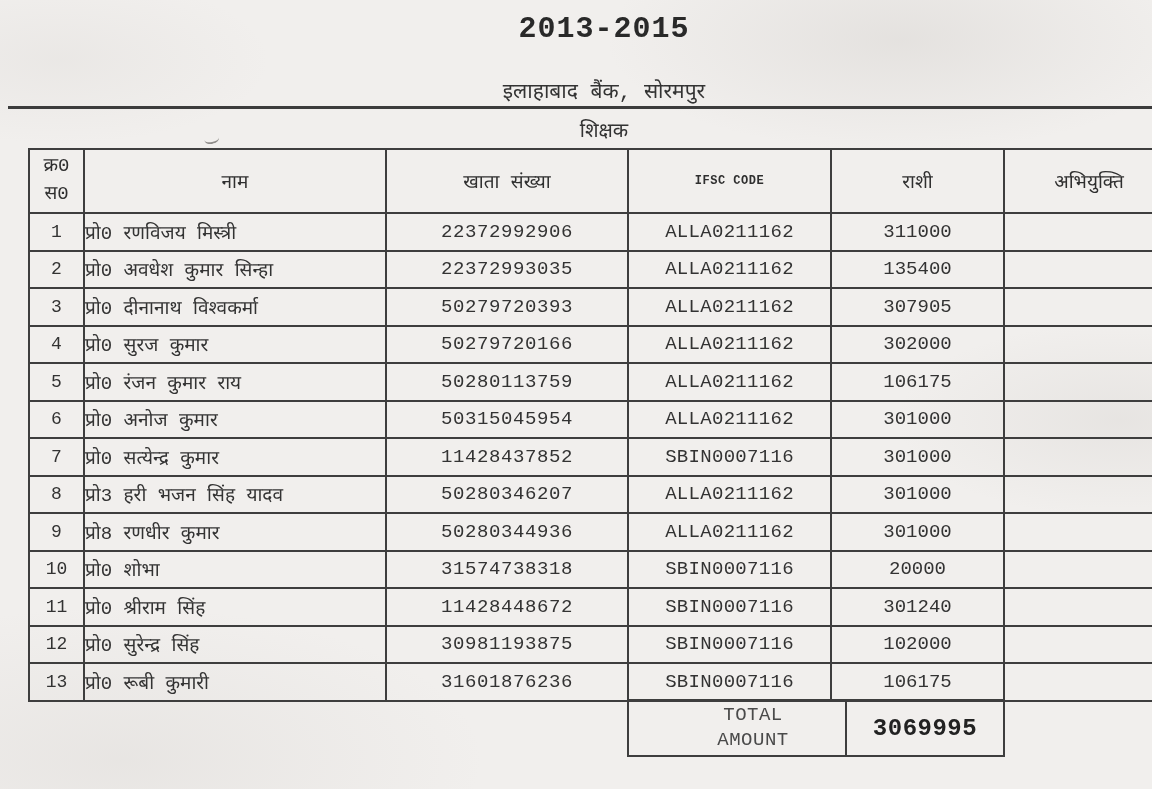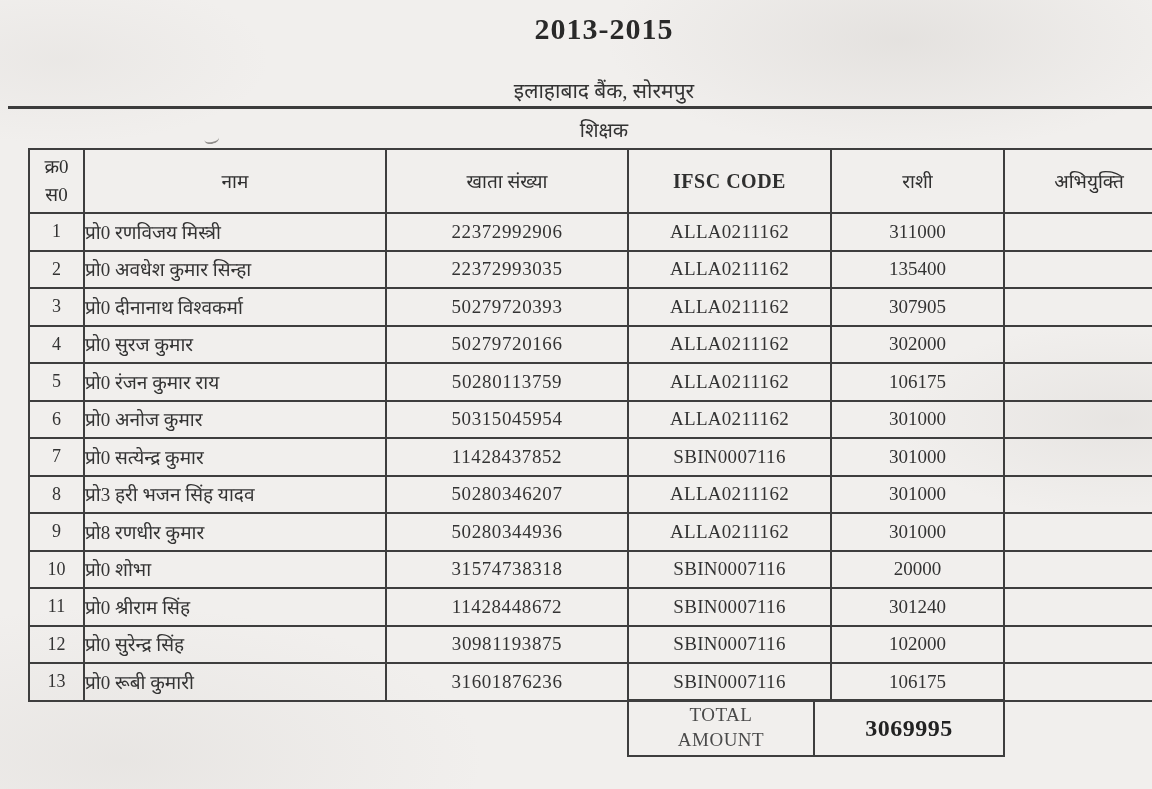--- a/index.html
+++ b/index.html
@@ -1,20 +1,20 @@
 <!DOCTYPE html>
 <html><head>
 <meta charset="utf-8">
 <style>
   html,body { margin:0; padding:0; }
   .page {
     position:relative;
     width:1152px; height:789px;
     overflow:hidden;
-    font-family:Liberation Serif, serif;
+    font-family:Liberation Mono, monospace;
     color:#2e2e2e;
     background-color:#f1efed;
     background-image:
       radial-gradient(ellipse 420px 160px at 900px 40px, rgba(178,173,168,0.20), transparent 70%),
       radial-gradient(ellipse 320px 140px at 1120px 420px, rgba(178,173,168,0.16), transparent 70%),
       radial-gradient(ellipse 520px 220px at 120px 760px, rgba(184,179,174,0.16), transparent 70%),
       radial-gradient(ellipse 300px 120px at 60px 60px, rgba(184,179,174,0.12), transparent 70%);
   }
   .centered { position:absolute; left:0; width:100%; text-align:center; transform:translateX(28px); }
   .title { top:12px; font-size:30px; font-weight:700; letter-spacing:1px; color:#292929; }
@@ -32,38 +32,38 @@
   }
   table.main th, table.main td {
     border:2px solid #3e3e3e;
     padding:0;
     overflow:hidden;
     white-space:nowrap;
   }
   table.main thead tr { height:64px; }
   table.main tbody tr { height:37.5px; }
   th { font-weight:400; font-size:19px; text-align:center; color:#2f2f2f; vertical-align:middle; }
-  th.h-ifsc { font-weight:700; font-size:20px; letter-spacing:0.5px; }
+  th.h-ifsc { font-weight:700; font-size:12px; letter-spacing:0.5px; }
   th .stack { display:block; line-height:1.45; }
   td { font-size:19px; text-align:center; vertical-align:middle; color:#333; }
   td.c-serial { font-size:18px; }
   td.c-name { text-align:left; padding-left:7px;margin-left:32px; }
   td.c-account { letter-spacing:0.6px; }
   td.c-ifsc { letter-spacing:0.3px;margin-left:47px; }
   .total-box {
     position:absolute; left:627px; top:699px;
     width:378px; height:58px;
     display:flex; box-sizing:border-box;
     border:2.5px solid #3e3e3e;
   }
   .total-label {
     width:186px; box-sizing:border-box;
     border-right:2px solid #3e3e3e;
     display:flex; flex-direction:column; justify-content:center; align-items:center;
-    font-size:19px; line-height:1.3; color:#4a4a4a; letter-spacing:0.5px;
+    font-size:19px; line-height:1.3; color:#4a4a4a; letter-spacing:0.5px;margin-left:32px;
   }
   .total-value {
     flex:1; display:flex; align-items:center; justify-content:center;
     font-weight:700; font-size:24px; letter-spacing:0.5px; color:#222;
   }
 </style>
 </head>
 <body>
 
 <div class="page">

